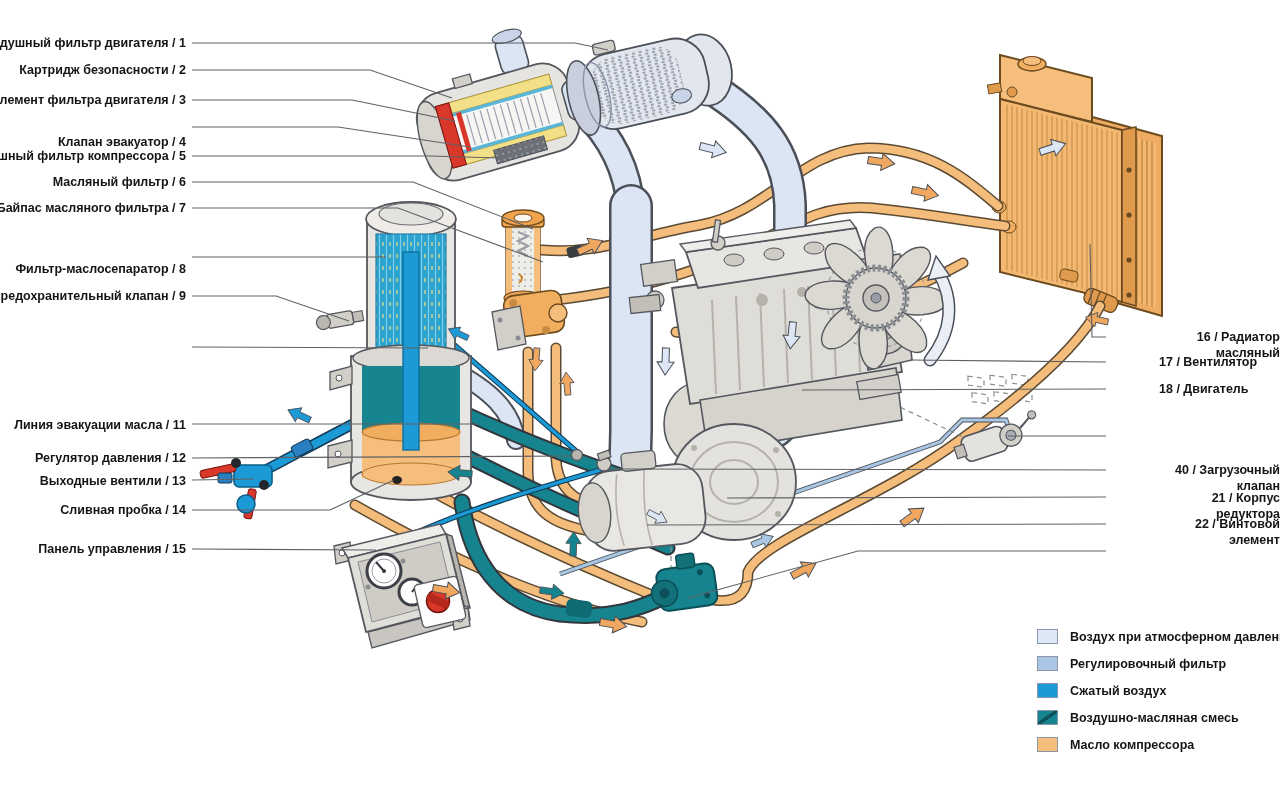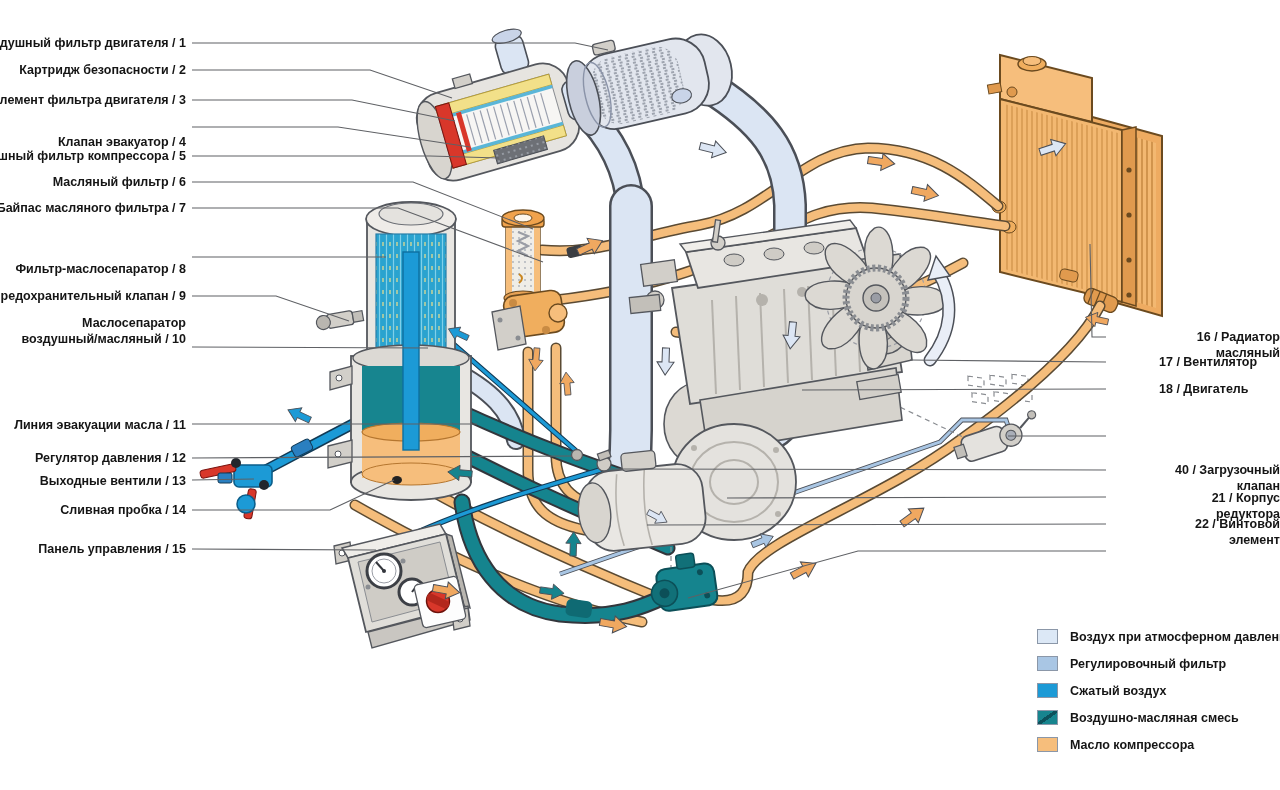--- a/index.html
+++ b/index.html
@@ -440,22 +440,20 @@
 
 <div class="callout left" style="top:35px">Воздушный фильтр двигателя / 1</div>
 <div class="callout left" style="top:62px">Картридж безопасности / 2</div>
 <div class="callout left" style="top:92px">Элемент фильтра двигателя / 3</div>
 <div class="callout left" style="top:134px">Клапан эвакуатор / 4</div>
 <div class="callout left" style="top:148px">Воздушный фильтр компрессора / 5</div>
 <div class="callout left" style="top:174px">Масляный фильтр / 6</div>
 <div class="callout left" style="top:200px">Байпас масляного фильтра / 7</div>
 <div class="callout left" style="top:261px">Фильтр-маслосепаратор / 8</div>
 <div class="callout left" style="top:288px">Предохранительный клапан / 9</div>
-<div class="callout left multi" style="top:315px">Маслосепаратор
-воздушный/масляный / 10</div>
 <div class="callout left" style="top:417px">Линия эвакуации масла / 11</div>
 <div class="callout left" style="top:450px">Регулятор давления / 12</div>
 <div class="callout left" style="top:473px">Выходные вентили / 13</div>
 <div class="callout left" style="top:502px">Сливная пробка / 14</div>
 <div class="callout left" style="top:541px">Панель управления / 15</div>
 
 <div class="callout right" style="top:329px">16 / Радиатор масляный</div>
 <div class="callout right" style="top:354px">17 / Вентилятор</div>
 <div class="callout right" style="top:381px">18 / Двигатель</div>
 <div class="callout right" style="top:462px">40 / Загрузочный клапан</div>

